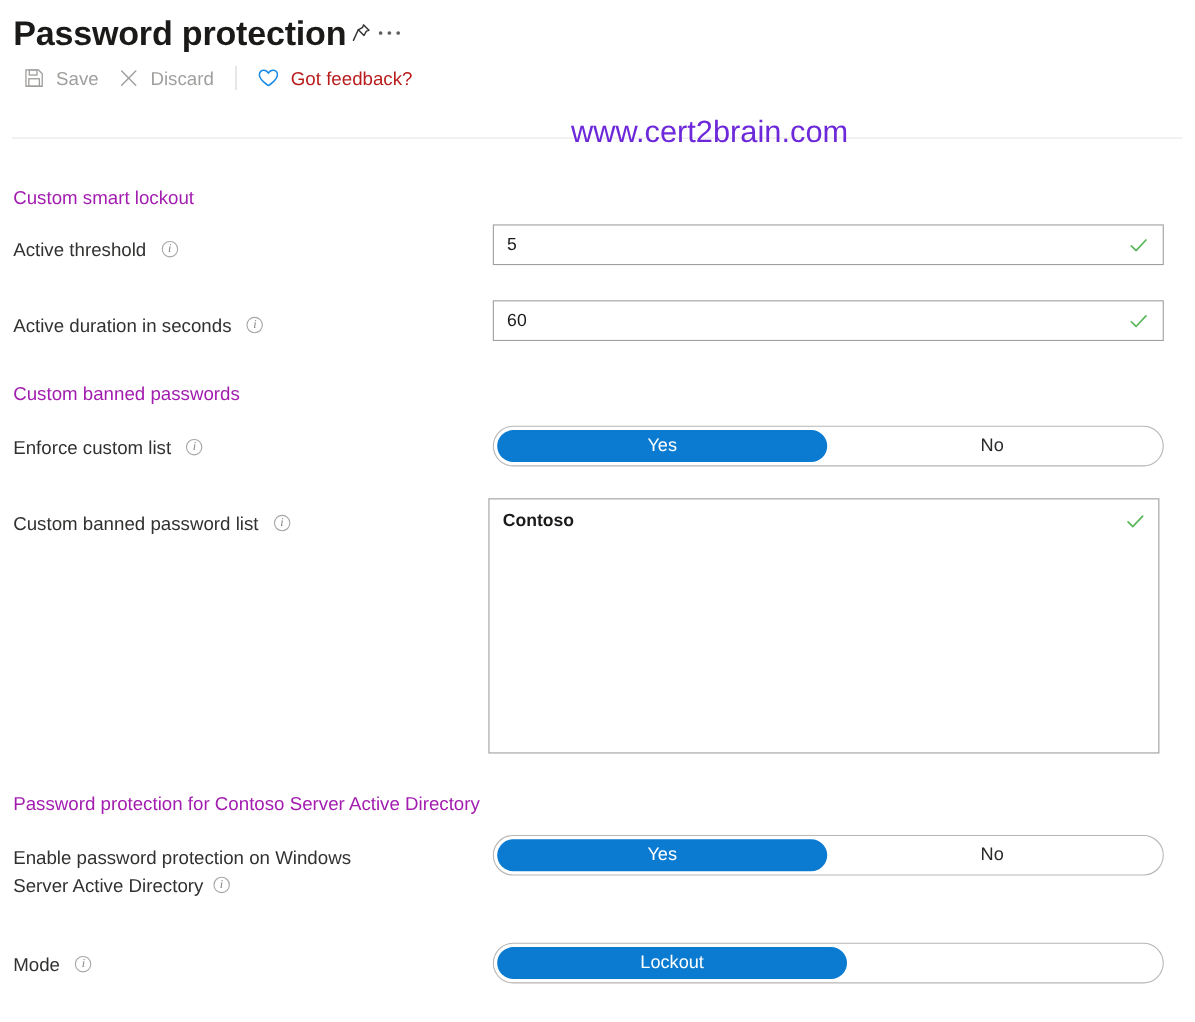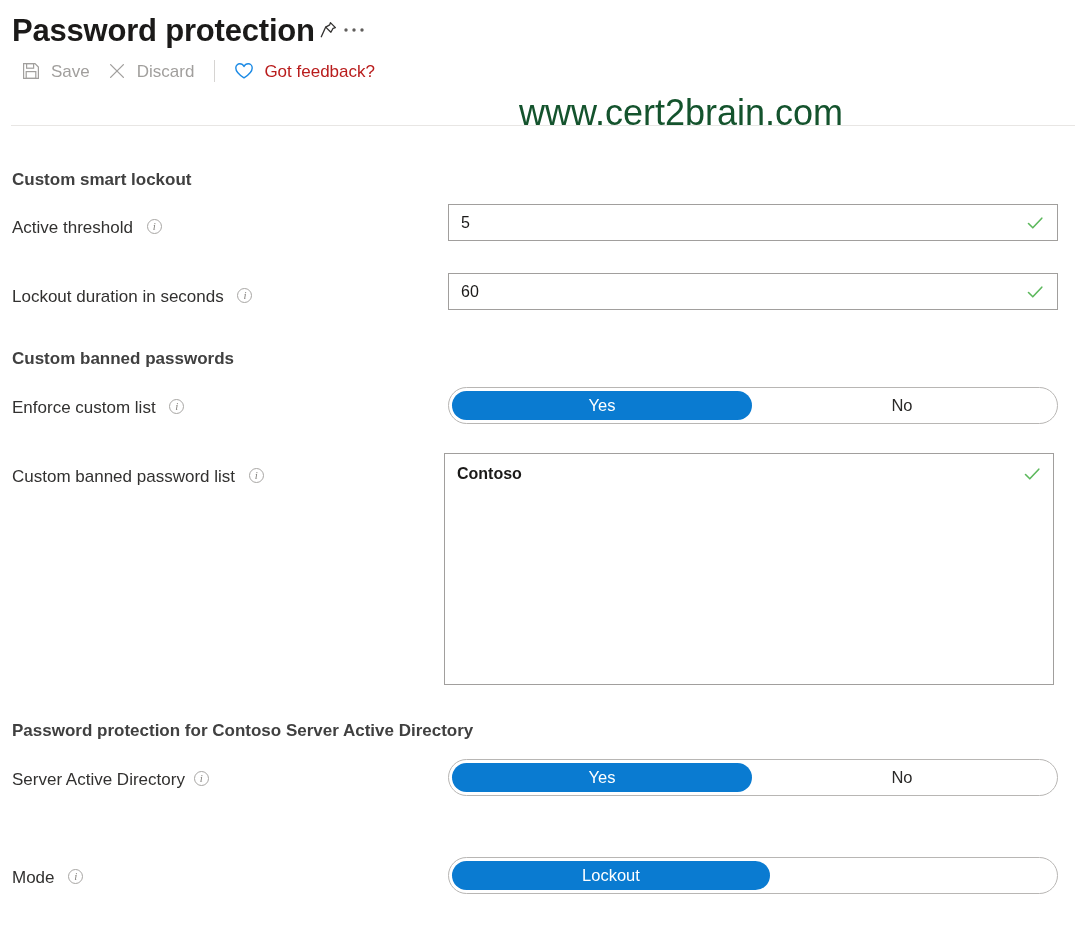--- a/index.html
+++ b/index.html
@@ -86,42 +86,41 @@
     top: 125px;
     width: 1064px;
     height: 1px;
     background: #e8e6e4;
   }
 
   
   .watermark {
     position: absolute;
     left: 519px;
-    top: 92px;
-    font-size: 36px;
-    color: #14532d;
+    top: 104px;
+    font-size: 28px;
+    color: #6d28d9;
     letter-spacing: 0px;
     white-space: nowrap;
     pointer-events: none;
   }
 
   
   .form {
     position: absolute;
     left: 0;
     top: 125px;
     width: 1086px;
   }
   .section-heading {
     position: absolute;
     left: 12px;
     font-size: 17px;
-    color: #404040;
+    color: #a21caf;
     white-space: nowrap;
-    font-weight: bold;
   }
   .field-label {
     position: absolute;
     left: 12px;
     font-size: 17px;
     color: #323130;
     line-height: 25px;
   }
   .label-text { vertical-align: middle; }
 
@@ -305,21 +304,21 @@
   <div class="text-input" style="top:79px;">
     <span class="value">5</span>
     <span class="check-ok">
       <svg width="20" height="20" viewBox="0 0 20 20" fill="none" stroke="#5cb85c" stroke-width="1.6" stroke-linecap="round" stroke-linejoin="round">
         <polyline points="3.5,10.5 7.8,14.8 16.8,5.2"></polyline>
       </svg>
     </span>
   </div>
 
   <div class="field-label" style="top:158px;">
-    <span class="label-text">Lockout duration in seconds</span>
+    <span class="label-text">Active duration in seconds</span>
     <span class="info-icon"></span>
   </div>
 
   <div class="text-input" style="top:148px;align-items:center;">
     <span class="value">60</span>
     <span class="check-ok">
       <svg width="20" height="20" viewBox="0 0 20 20" fill="none" stroke="#5cb85c" stroke-width="1.6" stroke-linecap="round" stroke-linejoin="round">
         <polyline points="3.5,10.5 7.8,14.8 16.8,5.2"></polyline>
       </svg>
     </span>
@@ -347,20 +346,21 @@
     <span class="ta-check">
       <svg width="20" height="20" viewBox="0 0 20 20" fill="none" stroke="#5cb85c" stroke-width="1.6" stroke-linecap="round" stroke-linejoin="round">
         <polyline points="3.5,10.5 7.8,14.8 16.8,5.2"></polyline>
       </svg>
     </span>
   </div>
 
   <div class="section-heading" style="top:596px;">Password protection for Contoso Server Active Directory</div>
 
   <div class="field-label" style="top:641px;">
+    <div><span class="label-text">Enable password protection on Windows</span></div>
     <div><span class="label-text">Server Active Directory</span><span class="info-icon"></span></div>
   </div>
 
   <div class="seg-toggle" style="top:634px;">
     <div class="seg-opt selected" style="width:300px;">Yes</div>
     <div class="seg-opt unselected" style="width:300px;">No</div>
   </div>
 
   <div class="field-label" style="top:739px;">
     <span class="label-text">Mode</span>

